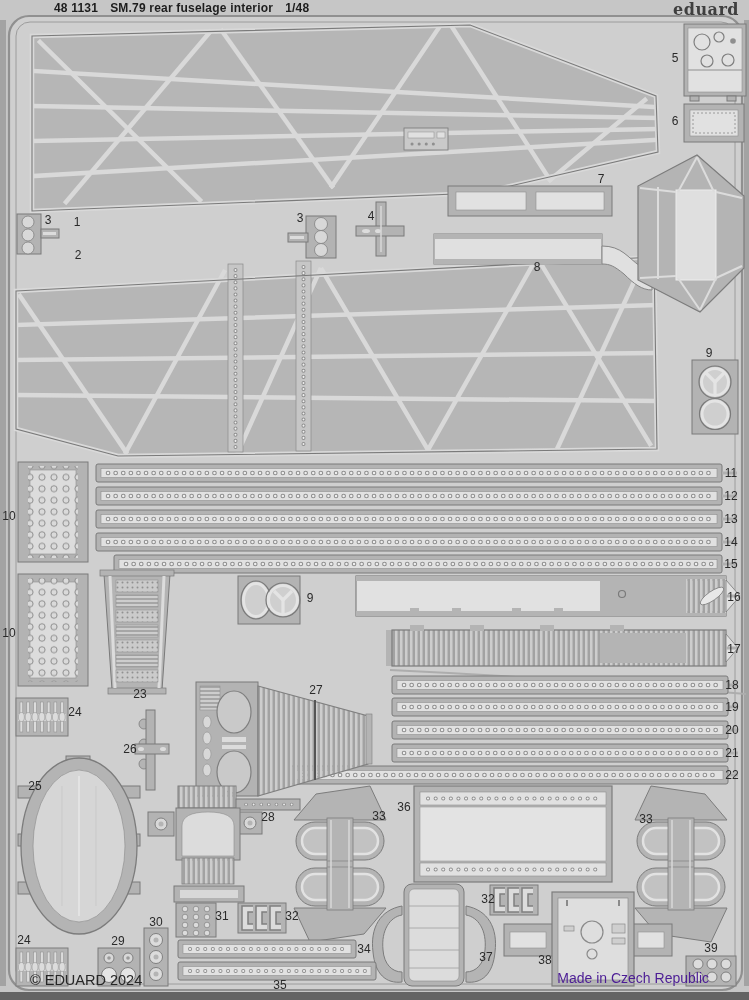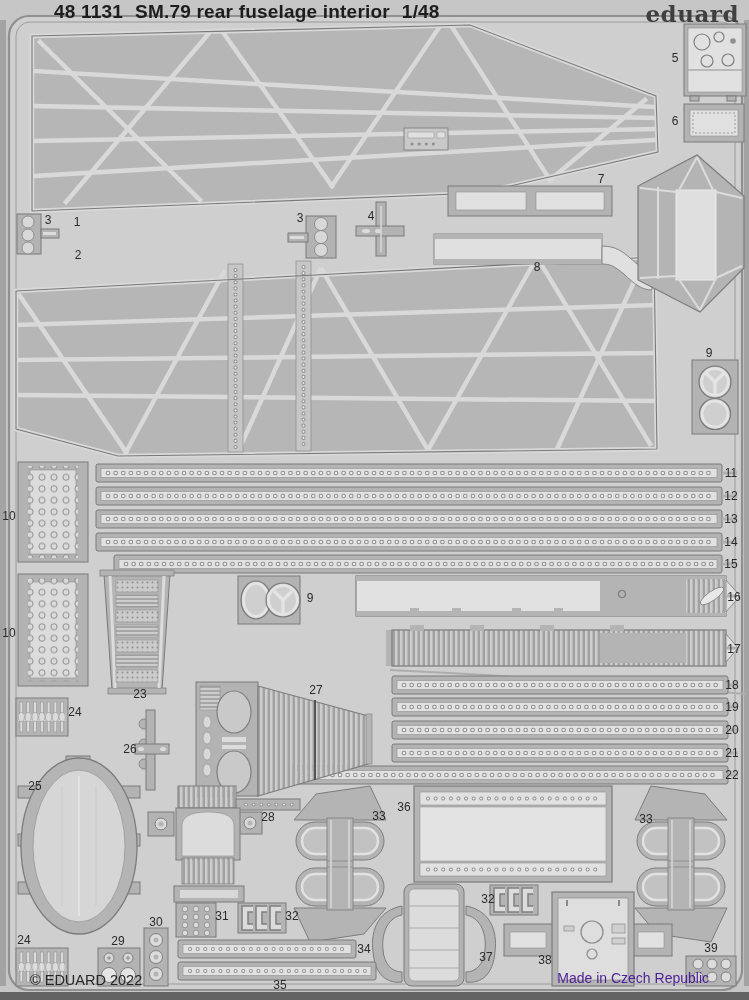--- a/index.html
+++ b/index.html
@@ -1,23 +1,23 @@
 <!DOCTYPE html>
 <html style="--background: #c6c6c6; --sheet: #cfcfcf; --metal: #b3b3b3; --metal_light: #e1e1e1; --outline: #7a7a7a; --text: #1d1d1d; --bottom_band: #636363;"><head>
 <meta charset="utf-8">
 <style>
   html,body{margin:0;padding:0}
   .canvas{position:relative;width:749px;height:1000px;overflow:hidden;
           background:var(--background,#c6c6c6);font-family:"Liberation Sans",sans-serif}
   .canvas svg{position:absolute;left:0;top:0}
-  .hdr{position:absolute;top:1px;left:54px;font-size:19px;font-weight:bold;
+  .hdr{position:absolute;top:1px;left:54px;font-size:12px;font-weight:bold;
        color:var(--text,#1d1d1d);letter-spacing:.2px;white-space:nowrap}
   .hdr span{margin-right:12px}
   .brand{position:absolute;top:0;right:10px;font-family:"DejaVu Serif",serif;
-         font-weight:bold;font-size:23px;color:#3f3f3f;letter-spacing:.5px}
+         font-weight:bold;font-size:16px;color:#3f3f3f;letter-spacing:.5px}
   .copyright{position:absolute;left:30px;top:972px;font-size:14.5px;color:#262626}
   .origin{position:absolute;right:40px;top:970px;font-size:14px;color:#4c1d95}
   
   .mo{fill:#b3b3b3;stroke:#7a7a7a;stroke-width:1}
   .mi{fill:#e1e1e1;stroke:#8f8f8f;stroke-width:.6}
   .dotD{stroke:#8f8f8f;stroke-width:4.6;stroke-linecap:round;stroke-dasharray:.1 7.5;fill:none}
   .dotL{stroke:#efefef;stroke-width:2.4;stroke-linecap:round;stroke-dasharray:.1 7.5;fill:none}
   .runner{stroke:#b0b0b0;stroke-width:3}
   .lt{stroke:#d9d9d9;stroke-width:4.5;fill:none;stroke-linecap:square}
   .outline{fill:none;stroke:#7a7a7a;stroke-width:1.2}
@@ -585,15 +585,15 @@
         <text x="486" y="961" class="plabel">37</text>
         <text x="545" y="964" class="plabel">38</text>
         <text x="711" y="952" class="plabel">39</text>
       </g>
 </svg>
 
 <div class="hdr">
   <span>48 1131</span><span>SM.79 rear fuselage interior</span><span>1/48</span>
 </div>
 <div class="brand">eduard</div>
-<div class="copyright">© EDUARD 2022</div>
+<div class="copyright">© EDUARD 2024</div>
 <div class="origin">Made in Czech Republic</div>
 </div>
 
 </body></html>

